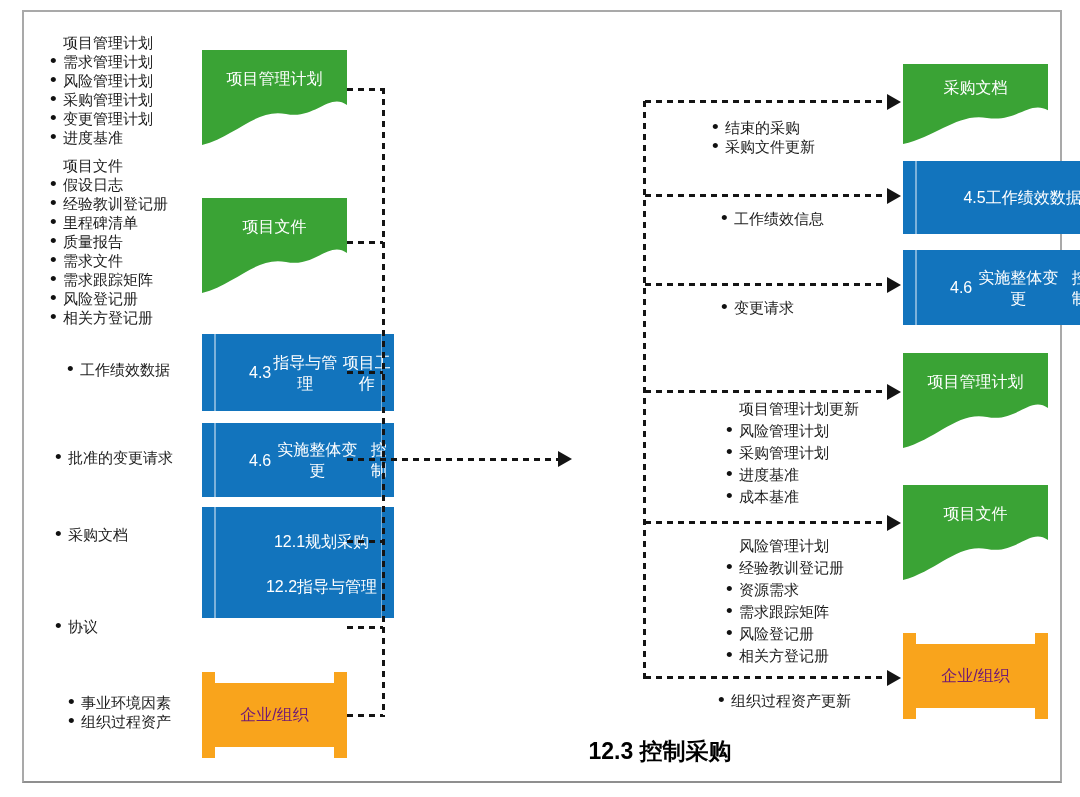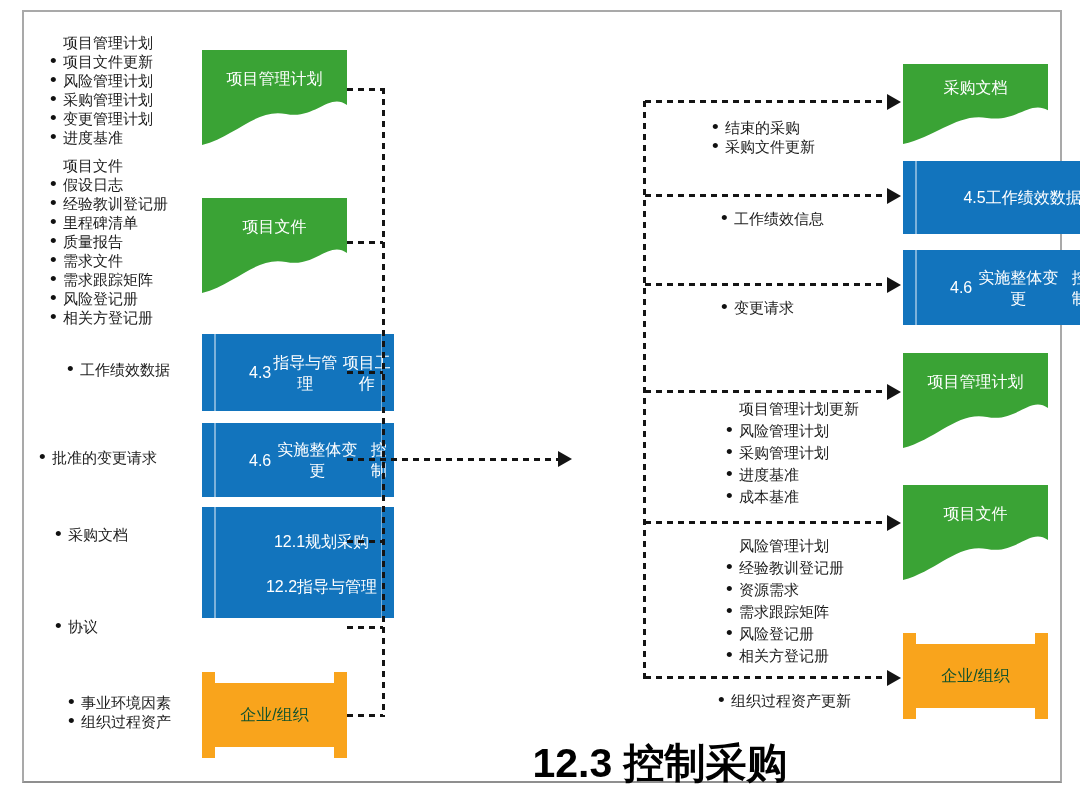--- a/index.html
+++ b/index.html
@@ -29,45 +29,45 @@
   .pbox.magenta{background:#d70f6e;width:143px;}
   .pbox::before,.pbox::after{content:"";position:absolute;top:0;bottom:0;width:1.5px;
     background:rgba(255,255,255,.45);}
   .pbox::before{left:12px;}
   .pbox::after{right:12px;}
   
   .ibeam{position:absolute;width:145px;height:86px;}
   .ibar{position:absolute;top:0;bottom:0;width:13px;background:#f9a41c;}
   .ibar.l{left:0;} .ibar.r{right:0;}
   .ibody{position:absolute;left:13px;right:13px;top:11px;bottom:11px;background:#f9a41c;
-    display:flex;align-items:center;justify-content:center;color:#14532d;font-size:16px;}
+    display:flex;align-items:center;justify-content:center;color:#701a75;font-size:16px;}
   
   .hdash{position:absolute;height:3px;
     background:repeating-linear-gradient(90deg,#141414 0 6px,transparent 6px 11px);}
   .vdash{position:absolute;width:3px;
     background:repeating-linear-gradient(180deg,#141414 0 6px,transparent 6px 11px);}
   .ah{position:absolute;width:0;height:0;
     border-top:8px solid transparent;border-bottom:8px solid transparent;
     border-left:14px solid #141414;}
   .tri-down{position:absolute;width:0;height:0;
     border-left:12px solid transparent;border-right:12px solid transparent;
     border-top:13px solid #29abe2;}
   
   .title{position:absolute;left:360px;top:736px;width:600px;text-align:center;
-    font-size:41px;font-weight:bold;color:#000;}
+    font-size:23px;font-weight:bold;color:#000;}
 </style>
 </head>
 <body>
 
 <div id="stage">
   <div class="frame"></div>
 
   <div class="note" style="left:50px;top:33px">
     <div class="hd">项目管理计划</div>
-    <div class="it">项目文件更新</div>
+    <div class="it">需求管理计划</div>
     <div class="it">风险管理计划</div>
     <div class="it">采购管理计划</div>
     <div class="it">变更管理计划</div>
     <div class="it">进度基准</div>
   </div>
 
   <div class="note" style="left:50px;top:156px">
     <div class="hd">项目文件</div>
     <div class="it">假设日志</div>
     <div class="it">经验教训登记册</div>
@@ -75,21 +75,21 @@
     <div class="it">质量报告</div>
     <div class="it">需求文件</div>
     <div class="it">需求跟踪矩阵</div>
     <div class="it">风险登记册</div>
     <div class="it">相关方登记册</div>
   </div>
 
   <div class="note" style="left:67px;top:360px">
     <div class="it">工作绩效数据</div>
   </div>
-  <div class="note" style="left:39px;top:448px">
+  <div class="note" style="left:55px;top:448px">
     <div class="it">批准的变更请求</div>
   </div>
   <div class="note" style="left:55px;top:525px">
     <div class="it">采购文档</div>
   </div>
   <div class="note" style="left:55px;top:617px">
     <div class="it">协议</div>
   </div>
   <div class="note" style="left:68px;top:693px">
     <div class="it">事业环境因素</div>

